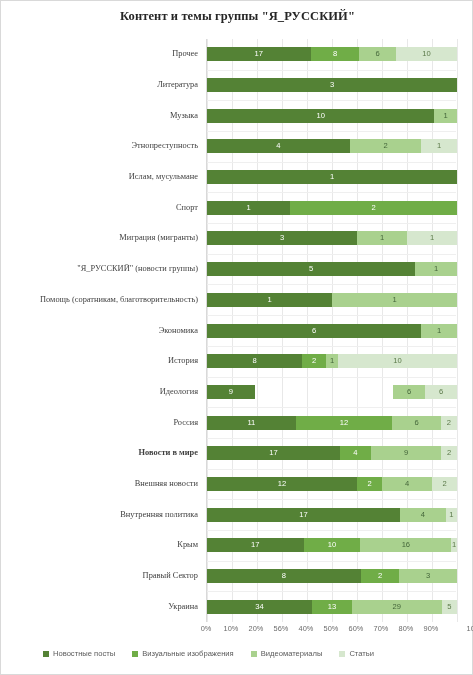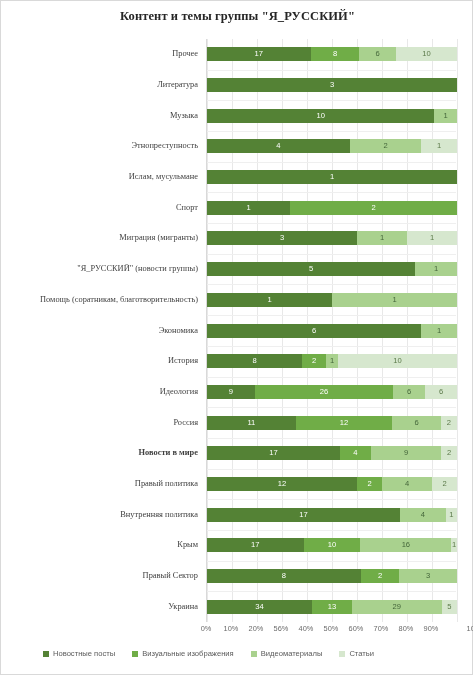--- a/index.html
+++ b/index.html
@@ -160,21 +160,21 @@
         <div class="cat-label" style="top: 133.079px;">Ислам, мусульмане</div>
         <div class="cat-label" style="top: 163.763px;">Спорт</div>
         <div class="cat-label" style="top: 194.447px;">Миграция (мигранты)</div>
         <div class="cat-label" style="top: 225.132px;">"Я_РУССКИЙ" (новости группы)</div>
         <div class="cat-label" style="top: 255.816px;">Помощь (соратникам, благотворительность)</div>
         <div class="cat-label" style="top: 286.5px;">Экономика</div>
         <div class="cat-label" style="top: 317.184px;">История</div>
         <div class="cat-label" style="top: 347.868px;">Идеология</div>
         <div class="cat-label" style="top: 378.553px; text-align: center;">Россия</div>
         <div class="cat-label" style="top: 409.237px; font-weight: bold;">Новости в мире</div>
-        <div class="cat-label" style="top: 439.921px;">Правый политика</div>
+        <div class="cat-label" style="top: 439.921px;">Внешняя новости</div>
         <div class="cat-label" style="top: 470.605px;">Внутренняя политика</div>
         <div class="cat-label" style="top: 501.289px;">Крым</div>
         <div class="cat-label" style="top: 531.974px;">Правый Сектор</div>
         <div class="cat-label" style="top: 562.658px;">Украина</div>
       </div>
     <div id="plot-area">
         <div class="gridline" style="left: 0px;"></div>
         <div class="gridline" style="left: 25px;"></div>
         <div class="gridline" style="left: 50px;"></div>
         <div class="gridline" style="left: 75px;"></div>
@@ -246,21 +246,20 @@
           <div class="seg s3" style="left: 214.286px; width: 35.7143px; background: rgb(169, 209, 142);">1</div>
         </div>
         <div class="bar-row" style="top: 315.184px; width: 250px;">
           <div class="seg s1" style="left: 0px; width: 95.2381px; background: rgb(84, 130, 53);">8</div>
           <div class="seg s2" style="left: 95.2381px; width: 23.8095px; background: rgb(112, 173, 71);">2</div>
           <div class="seg s3" style="left: 119.048px; width: 11.9048px; background: rgb(169, 209, 142);">1</div>
           <div class="seg s4" style="left: 130.952px; width: 119.048px; background: rgb(214, 231, 206);">10</div>
         </div>
         <div class="bar-row" style="top: 345.868px; width: 250px;">
           <div class="seg s1" style="left: 0px; width: 47.8723px; background: rgb(84, 130, 53);">9</div>
-          <div class="seg s2" style="left: 47.8723px; width: 138.298px; background: rgb(112, 173, 71);">26</div>
           <div class="seg s3" style="left: 186.17px; width: 31.9149px; background: rgb(169, 209, 142);">6</div>
           <div class="seg s4" style="left: 218.085px; width: 31.9149px; background: rgb(214, 231, 206);">6</div>
         </div>
         <div class="bar-row" style="top: 376.553px; width: 250px;">
           <div class="seg s1" style="left: 0px; width: 88.7097px; background: rgb(84, 130, 53);">11</div>
           <div class="seg s2" style="left: 88.7097px; width: 96.7742px; background: rgb(112, 173, 71);">12</div>
           <div class="seg s3" style="left: 185.484px; width: 48.3871px; background: rgb(169, 209, 142);">6</div>
           <div class="seg s4" style="left: 233.871px; width: 16.129px; background: rgb(214, 231, 206);">2</div>
         </div>
         <div class="bar-row" style="top: 407.237px; width: 250px;">

